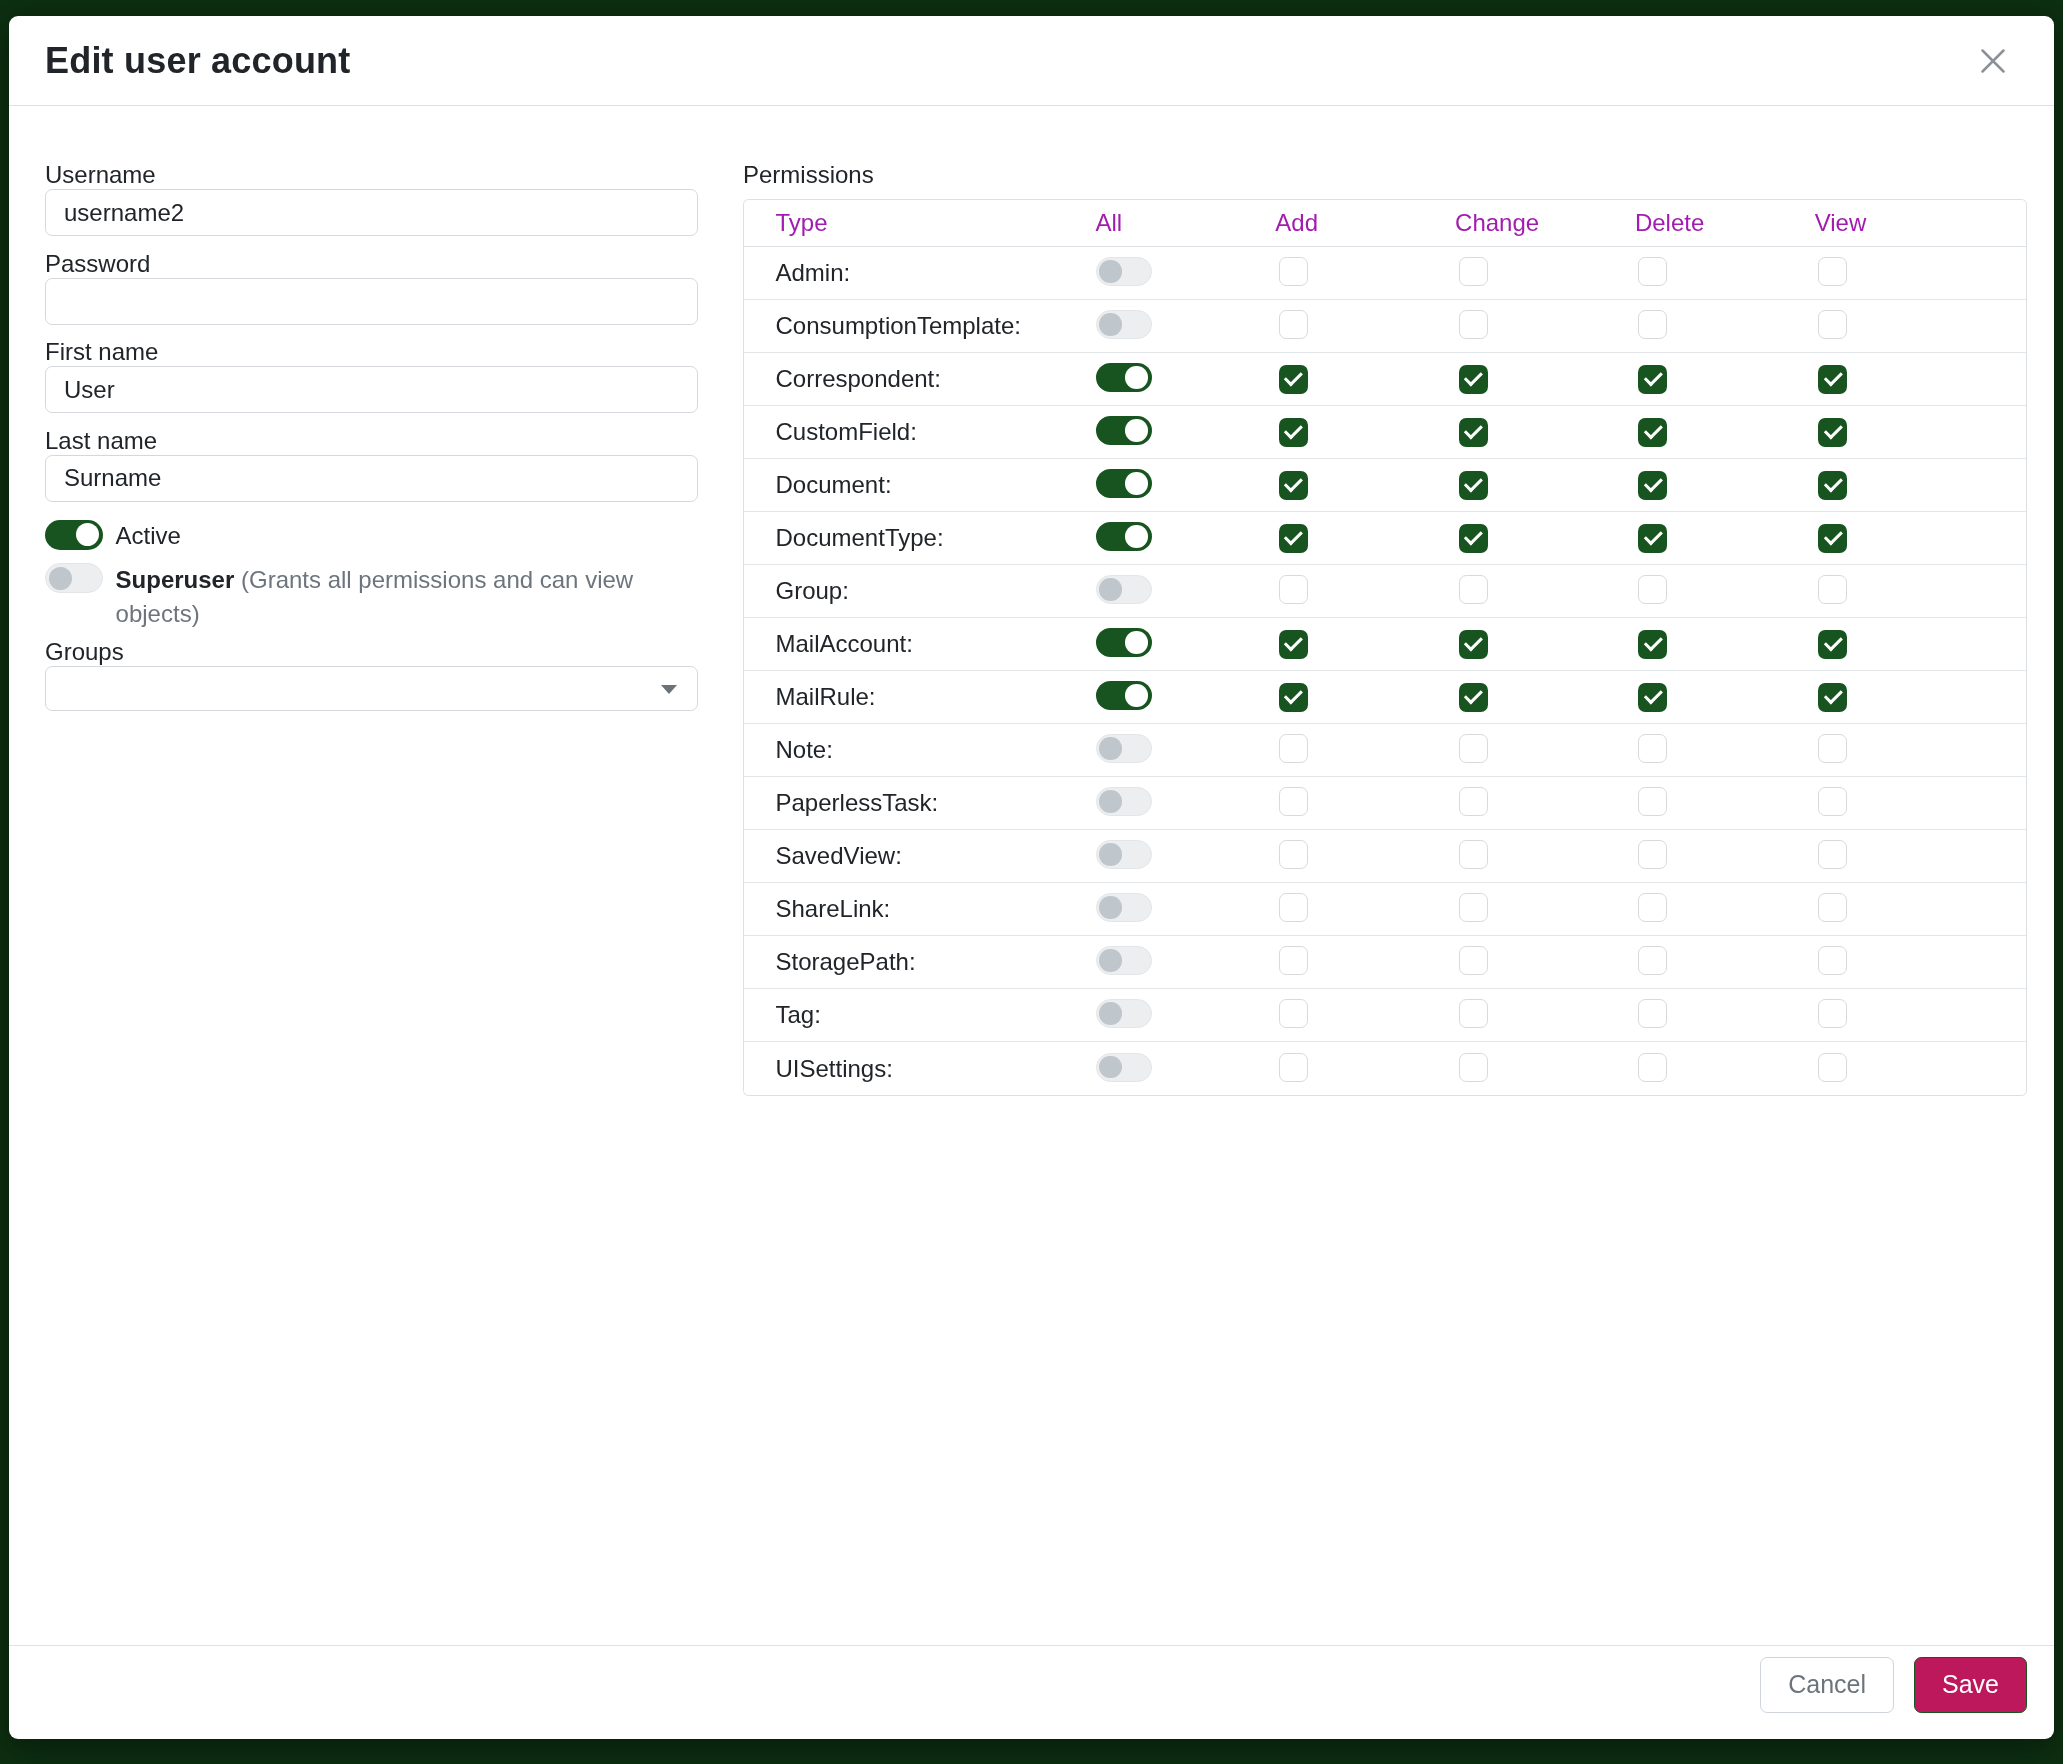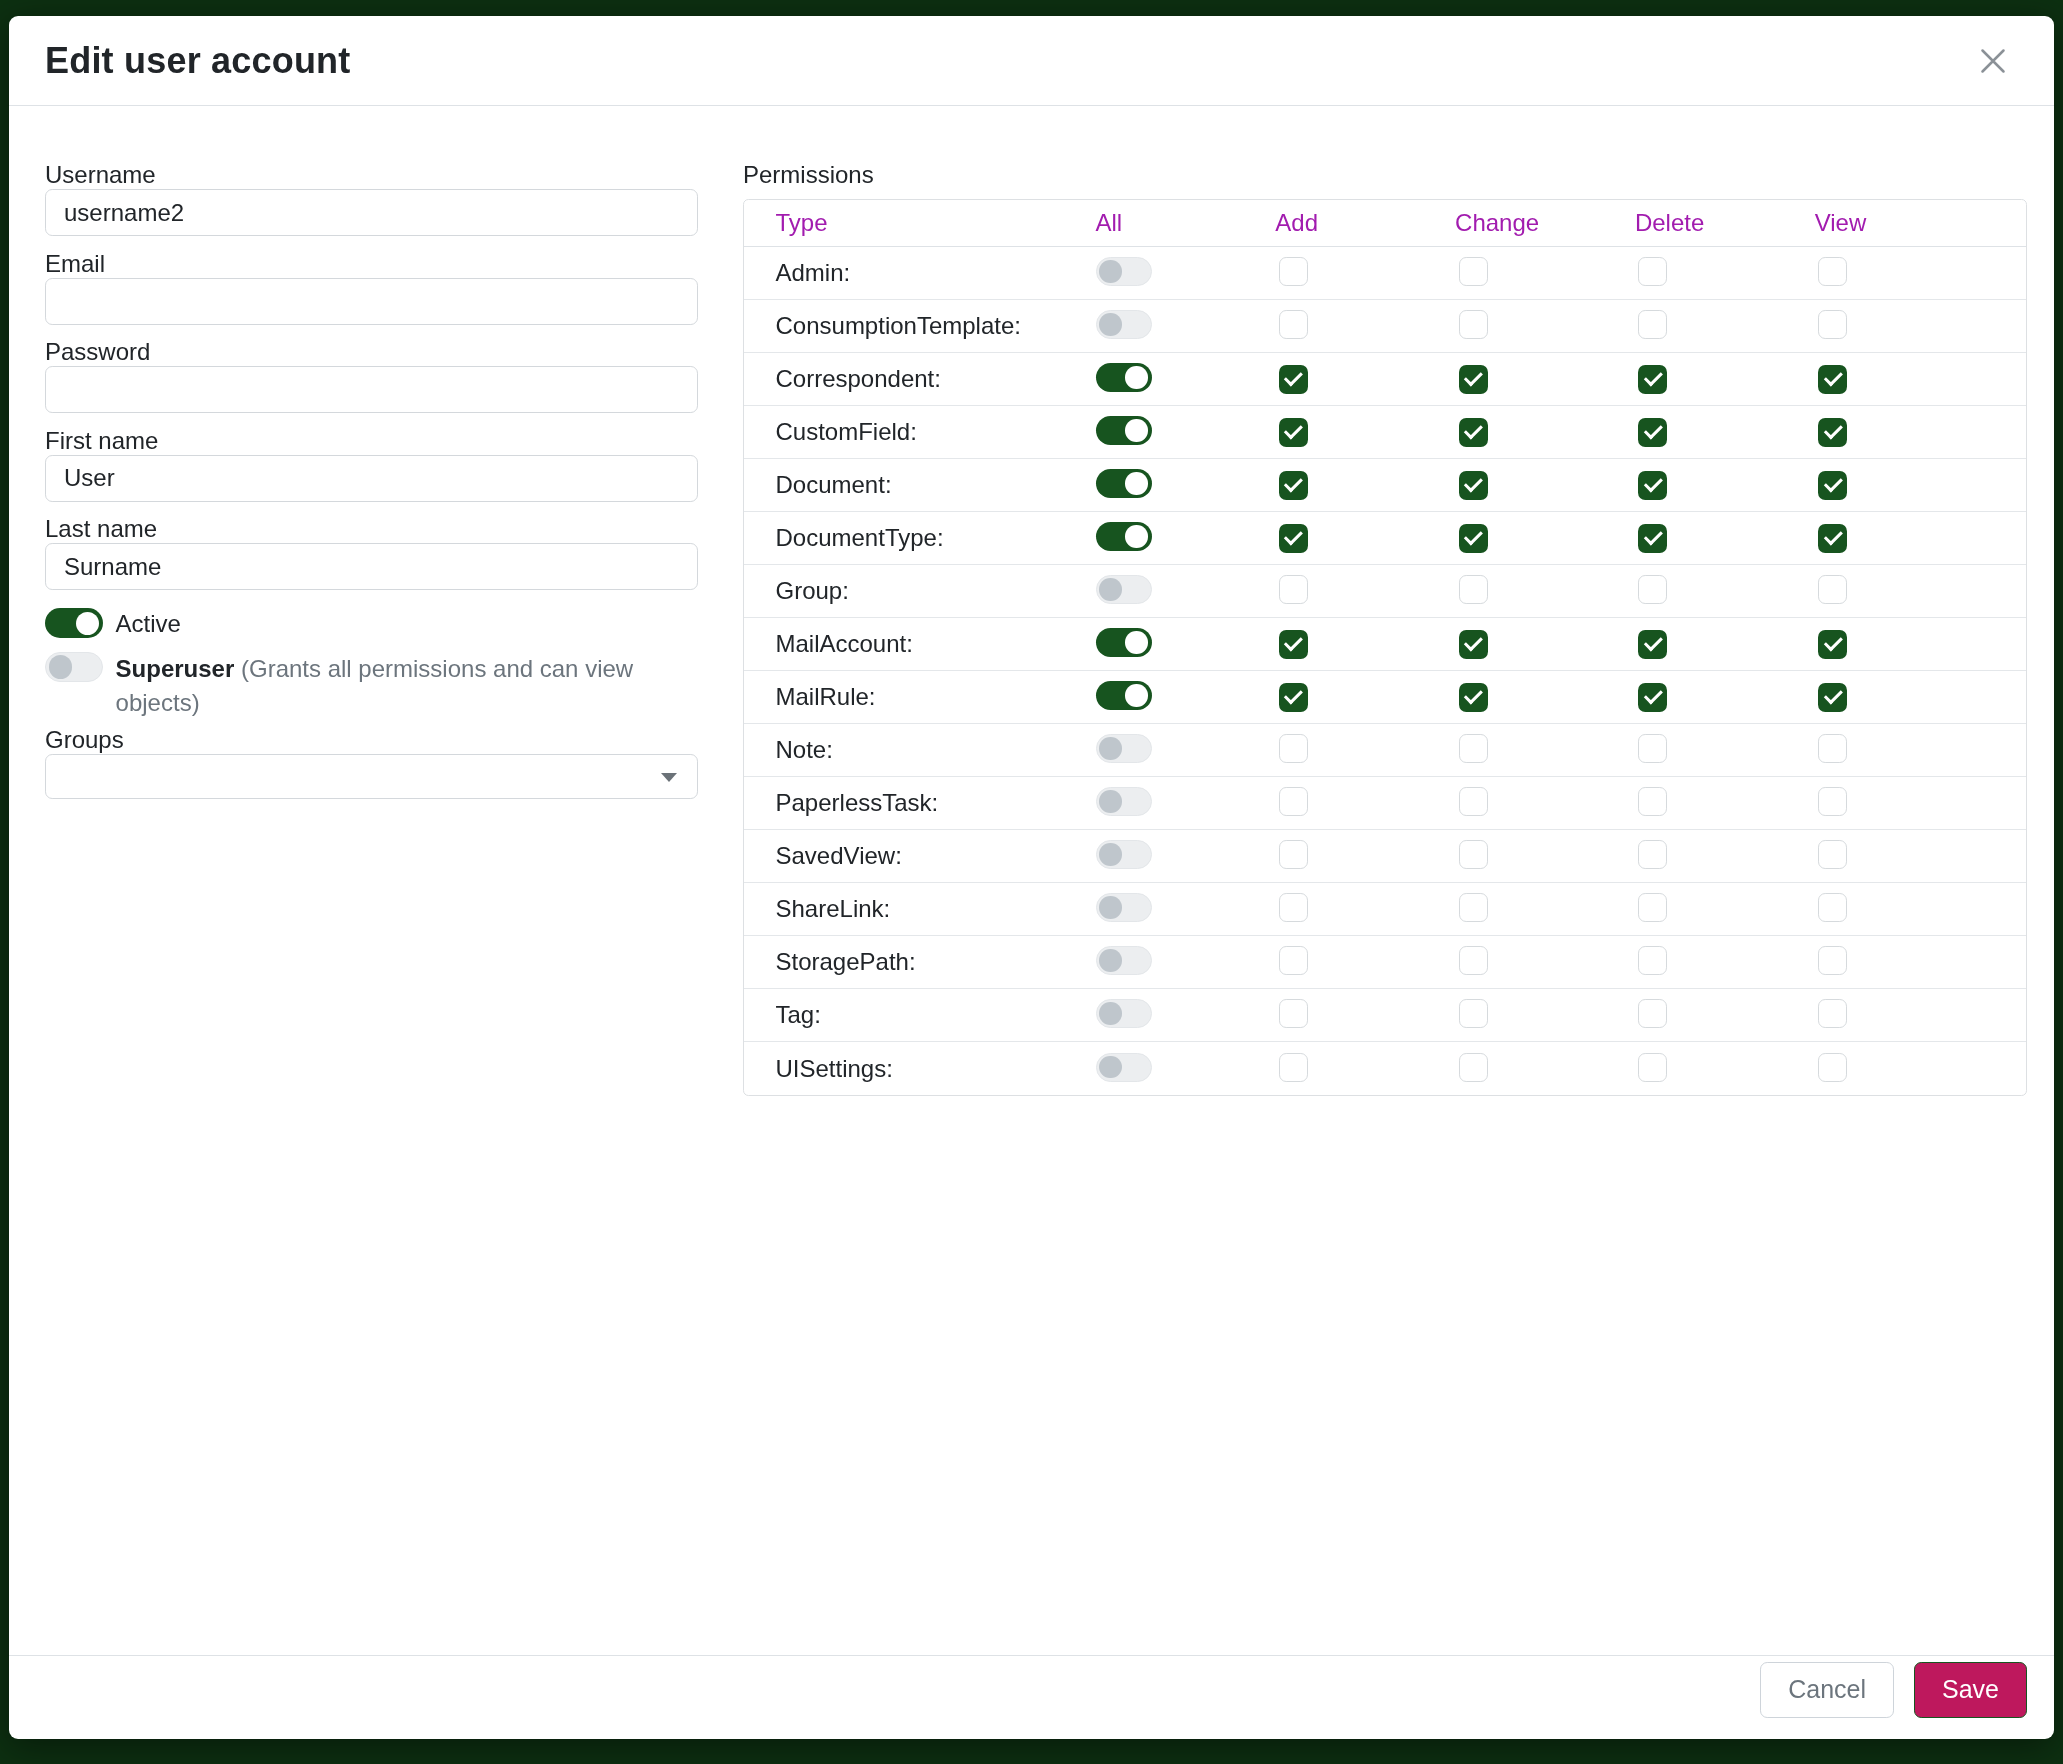--- a/index.html
+++ b/index.html
@@ -93,21 +93,21 @@
   .cb.unchecked { background:#fff; border:1.8px solid #d6dadd; }
   .cb.checked   { background:#17541f; }
   .cb.checked::after {
     content:""; display:block; width:13.5px; height:7.2px;
     border-left:3.6px solid #fff; border-bottom:3.6px solid #fff;
     transform:rotate(-45deg); margin-top:-4.5px;
   }
 
   
   .modal-footer {
-    height:84px; flex:0 0 auto; border-top:0.9px solid #dee2e6;
+    height:94px; flex:0 0 auto; border-top:0.9px solid #dee2e6;
     display:flex; align-items:center; justify-content:flex-end; gap:20px;
     padding:0 27px 16px 36px;
   }
   .btn { font-family:inherit; font-size:25px; border-radius:7.2px; height:56px; padding:0 27px; cursor:pointer; }
   .btn-cancel { background:#fff; color:#6c757d; border:0.9px solid #ced4da; }
   .btn-save { background:#be185d; color:#ffffff; border:0.9px solid #17541f; font-weight:400; }
 </style>
 </head>
 <body>
 
@@ -121,24 +121,20 @@
       </svg>
     </button>
   </div>
 
   <div class="modal-body">
 
     <div class="left-col">
       <div class="fg">
         <label>Username</label>
         <input class="text-input" type="text" value="username2" style="">
-      </div>
-      <div class="fg">
-        <label>Email</label>
-        <input class="text-input" type="text" value="" style="">
       </div>
       <div class="fg">
         <label>Password</label>
         <input class="text-input" type="password" value="" style="">
       </div>
       <div class="fg">
         <label>First name</label>
         <input class="text-input" type="text" value="User" style="">
       </div>
       <div class="fg">

